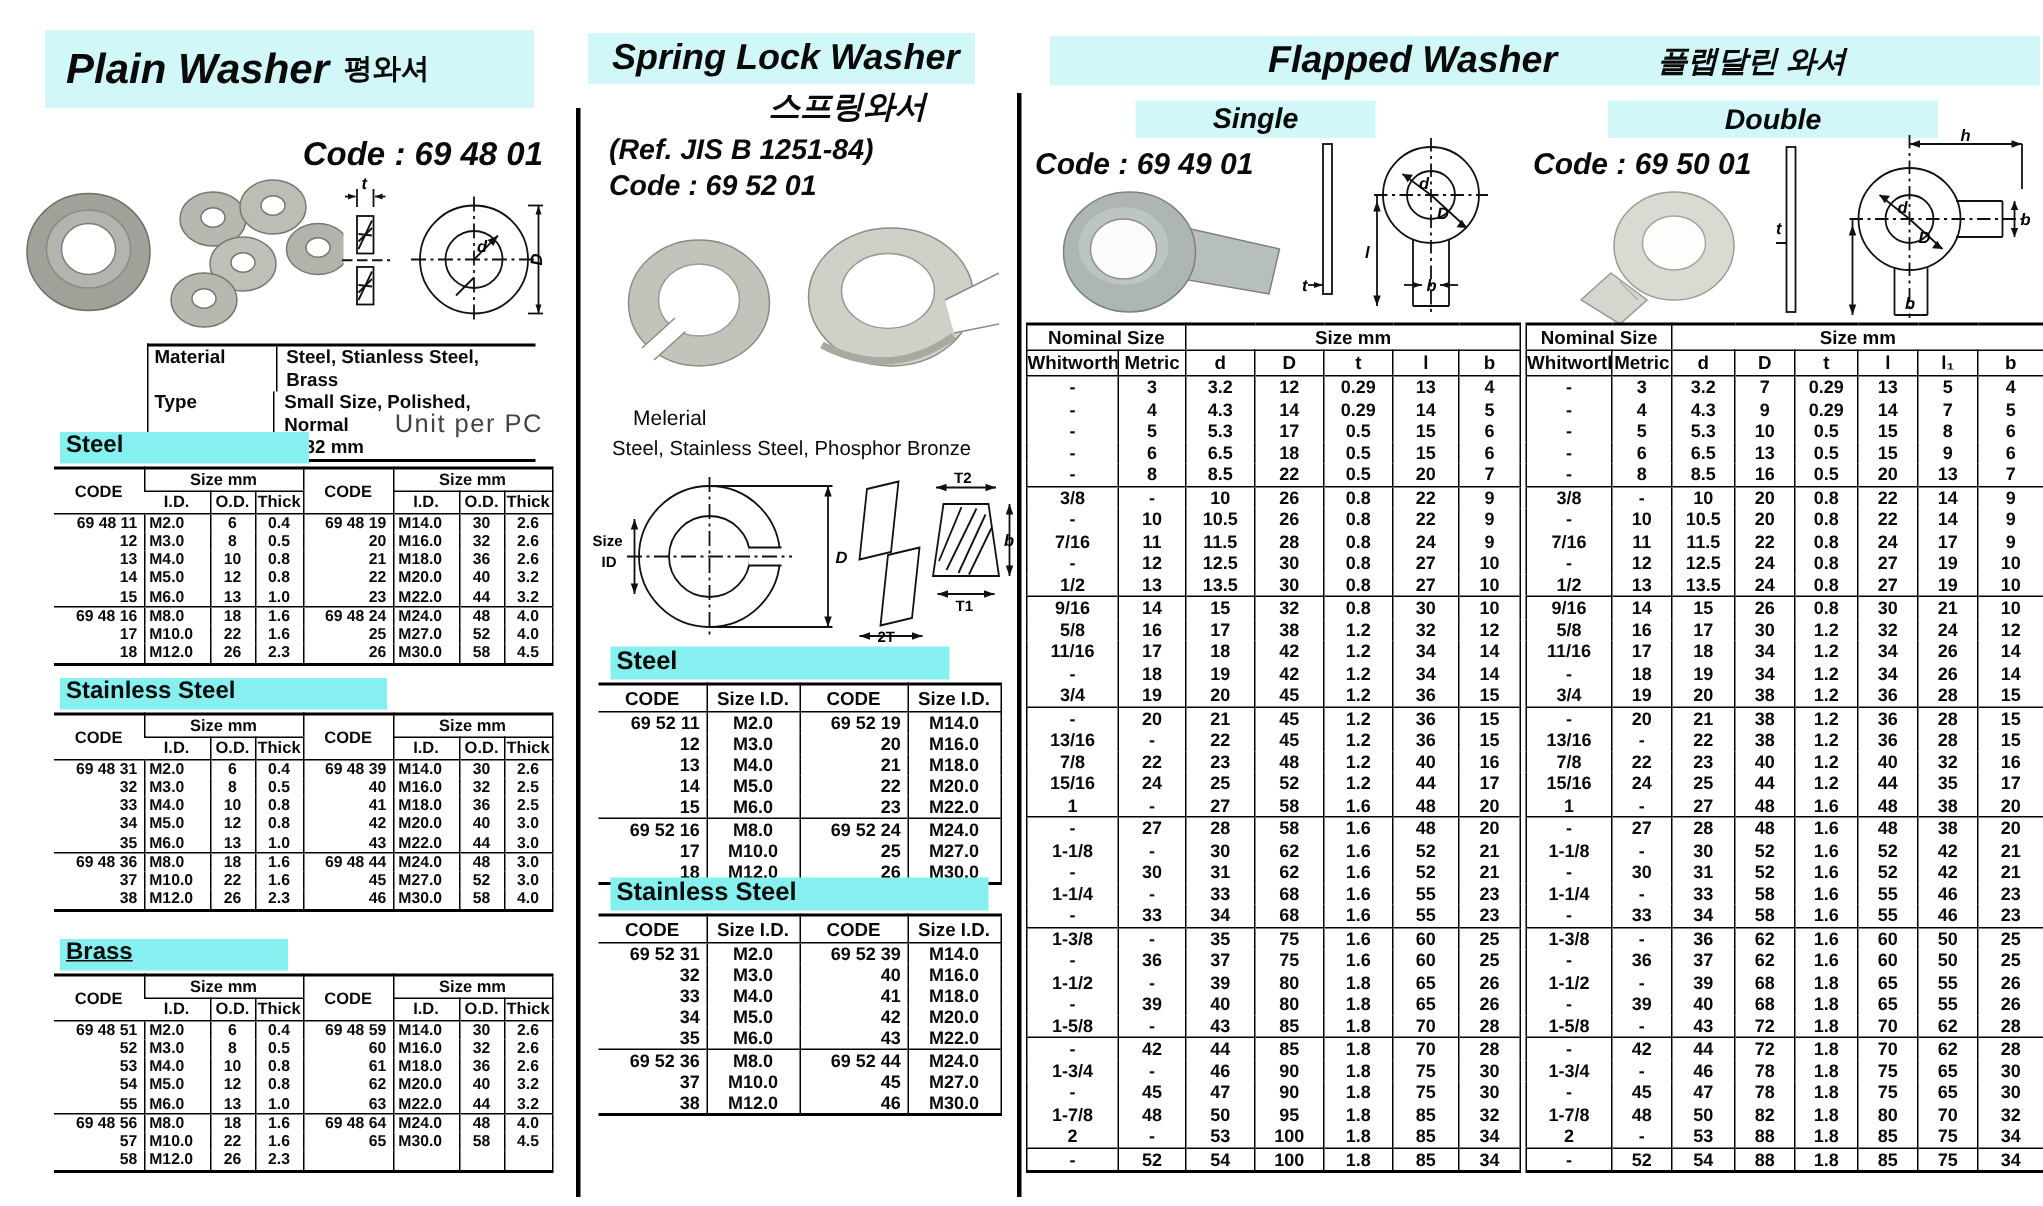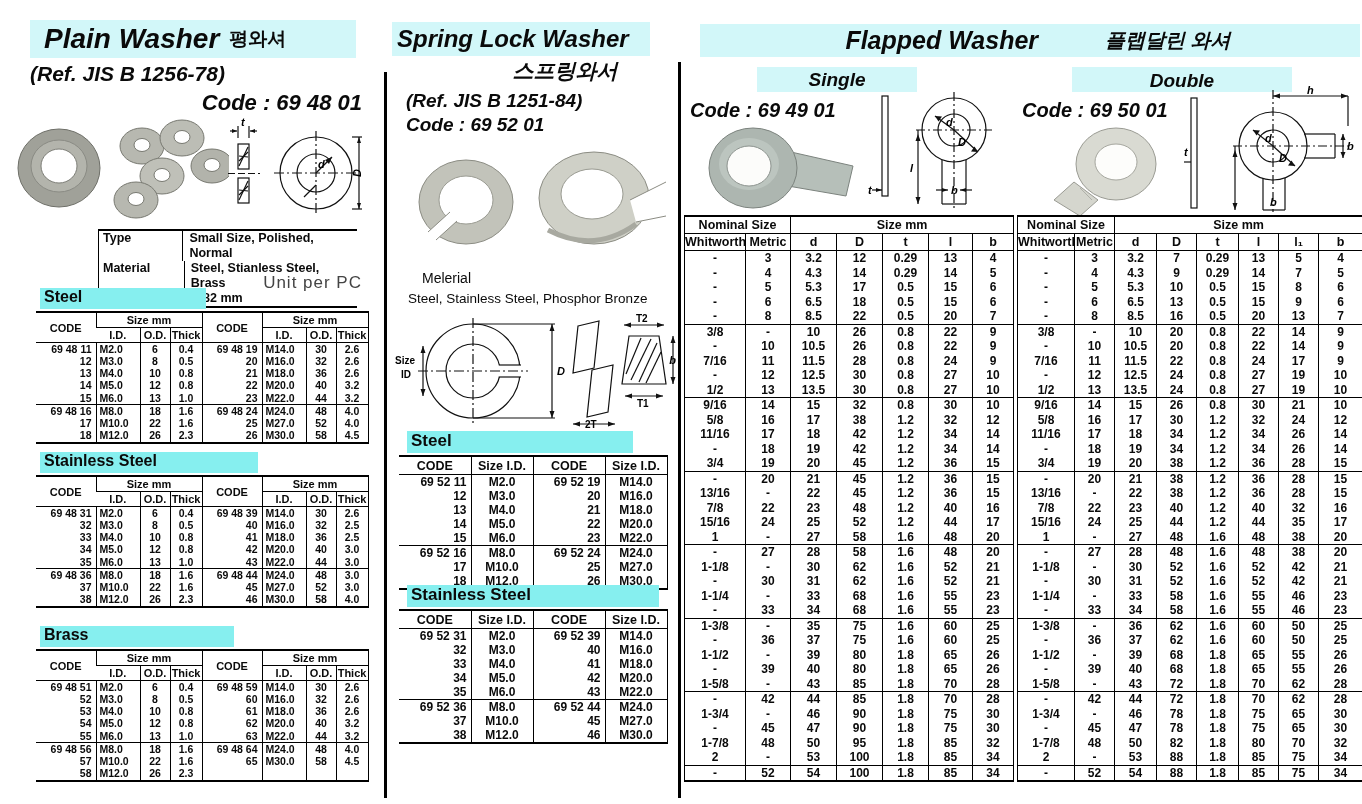--- a/index.html
+++ b/index.html
@@ -49,25 +49,24 @@
   svg text{font-family:"Liberation Sans", sans-serif;}
   .dim{font-size:11px;font-style:italic;font-weight:bold;}
   .dim2{font-size:10px;font-weight:bold;}
 </style>
 </head>
 <body>
 
 <div class="page">
 
   <div class="abs" style="left:0;top:0;width:384px;height:804px;">
-    <div class="abs hl" style="left:30px;top:20px;width:326px;height:38px;display:flex;align-items:center;">
+    <div class="abs hl" style="left:30px;top:20px;width:326px;height:52px;display:flex;align-items:center;">
       <span class="ti" style="font-size:28px;padding-left:14px;">Plain Washer</span>
       <span style="font-size:19px;font-weight:bold;margin-left:10px;">평와셔</span>
     </div>
-    <div class="abs ti" style="left:30px;top:62px;font-size:21px;">(Ref. JIS B 1256-78)</div>
     <div class="abs ti" style="left:140px;top:90px;width:222px;font-size:22px;text-align:right;">Code : 69 48 01</div>
 
     <div class="abs" style="left:14px;top:110px;">
       <svg width="215" height="112" viewBox="0 0 215 112">
         <ellipse cx="45" cy="58" rx="41" ry="39" fill="#a0a199" stroke="#6e6f68"></ellipse>
         <ellipse cx="45" cy="56" rx="28" ry="26" fill="#b3b4ac" stroke="#8a8b84"></ellipse>
         <ellipse cx="45" cy="56" rx="18" ry="17" fill="#ffffff" stroke="#7d7e77"></ellipse>
         <g stroke="#787971">
           <ellipse cx="128" cy="36" rx="22" ry="18" fill="#b7b8b0"></ellipse>
             <ellipse cx="128" cy="35" rx="8" ry="6.5" fill="#fff"></ellipse>
@@ -117,26 +116,26 @@
             <path d="M131 95 l-2 -6 h4 z"></path>
         </g>
         <text class="dim" x="13" y="12">t</text>
         <text class="dim" x="90" y="54">d</text>
         <text class="dim" x="133" y="63" transform="rotate(-90 133 63)">D</text>
       </svg>
     </div>
 
     <div class="abs spec" style="left:98px;top:229px;width:258px;">
       <div class="row">
+          <span class="lab">Material</span>
+          <span class="val">Steel, Stianless Steel, Brass</span>
+        </div>
+      <div class="row">
           <span class="lab">Type</span>
           <span class="val">Small Size, Polished, Normal</span>
-        </div>
-      <div class="row">
-          <span class="lab">Material</span>
-          <span class="val">Steel, Stianless Steel, Brass</span>
         </div>
       <div class="row">
           <span class="lab">Nomianl Size</span>
           <span class="valc">1 - 82 mm</span>
         </div>
     </div>
     <div class="abs" style="left:226px;top:273px;width:136px;text-align:right;font-size:17px;color:#444;letter-spacing:1px;">Unit per PC</div>
 
     <div class="abs hl2" style="left:40px;top:288px;width:166px;height:21px;">
       <span style="font-size:16px;font-weight:bold;padding-left:4px;">Steel</span>
@@ -363,21 +362,21 @@
               <td class="tdm">2.3</td>
               <td class="tdc"><b class="csfx">46</b></td>
               <td class="tdl">M30.0</td>
               <td class="tdm">58</td>
               <td class="tdm">4.0</td>
             </tr>
           </tbody>
         </table>
       </div>
 
-    <div class="abs hl2" style="left:40px;top:626px;width:194px;height:21px;">
+    <div class="abs hl2" style="left:40px;top:626px;width:152px;height:21px;text-decoration:underline;">
       <span style="font-size:16px;font-weight:bold;padding-left:4px;">Brass</span>
     </div>
     <div class="abs" style="left:36px;top:649px;width:332px;">
         <table class="ptable">
           <colgroup>
             <col style="width: 60px;">
             <col style="width: 44px;">
             <col style="width: 30px;">
             <col style="width: 32px;">
             <col style="width: 60px;">
@@ -484,21 +483,21 @@
             </tr>
           </tbody>
         </table>
       </div>
   </div>
 
   <div class="vsep" style="left:384px;top:72px;height:726px;"></div>
 
   <div class="abs" style="left:390px;top:0;width:288px;height:804px;">
     <div class="abs hl" style="left:2px;top:22px;width:258px;height:34px;display:flex;align-items:center;">
-      <span class="ti" style="font-size:24px;padding-left:5px;">Spring Lock Washer</span>
+      <span class="ti" style="font-size:24px;padding-left:16px;">Spring Lock Washer</span>
     </div>
     <div class="abs ti" style="left:80px;top:57px;width:190px;text-align:center;font-size:21px;">스프링와서</div>
     <div class="abs ti" style="left:16px;top:90px;font-size:19px;">(Ref. JIS B 1251-84)</div>
     <div class="abs ti" style="left:16px;top:114px;font-size:19px;">Code : 69 52 01</div>
 
     <div class="abs" style="left:8px;top:138px;">
       <svg width="272" height="128" viewBox="0 0 272 128">
         <ellipse cx="68" cy="64" rx="47" ry="42" fill="#c2c3ba" stroke="#8b8c83"></ellipse>
         <ellipse cx="68" cy="62" rx="27" ry="24" fill="#ffffff" stroke="#9a9b92"></ellipse>
         <polygon points="30,94 52,74 59,83 38,102" fill="#ffffff"></polygon>

